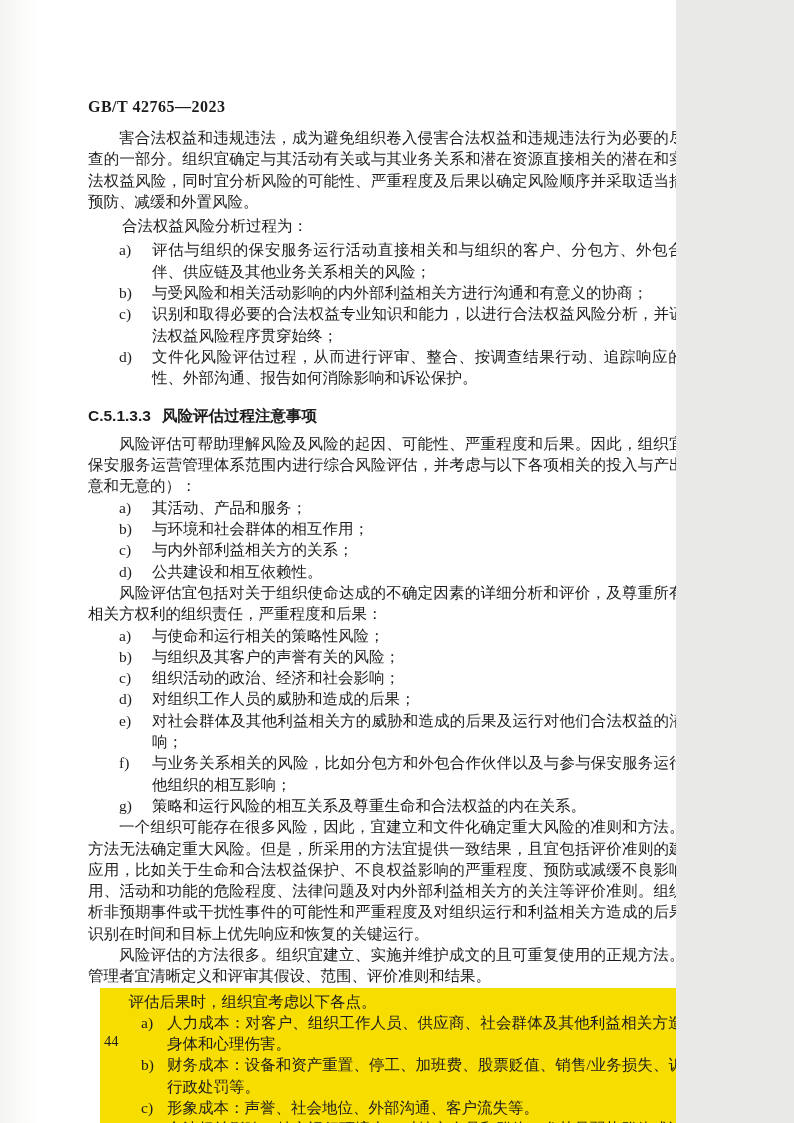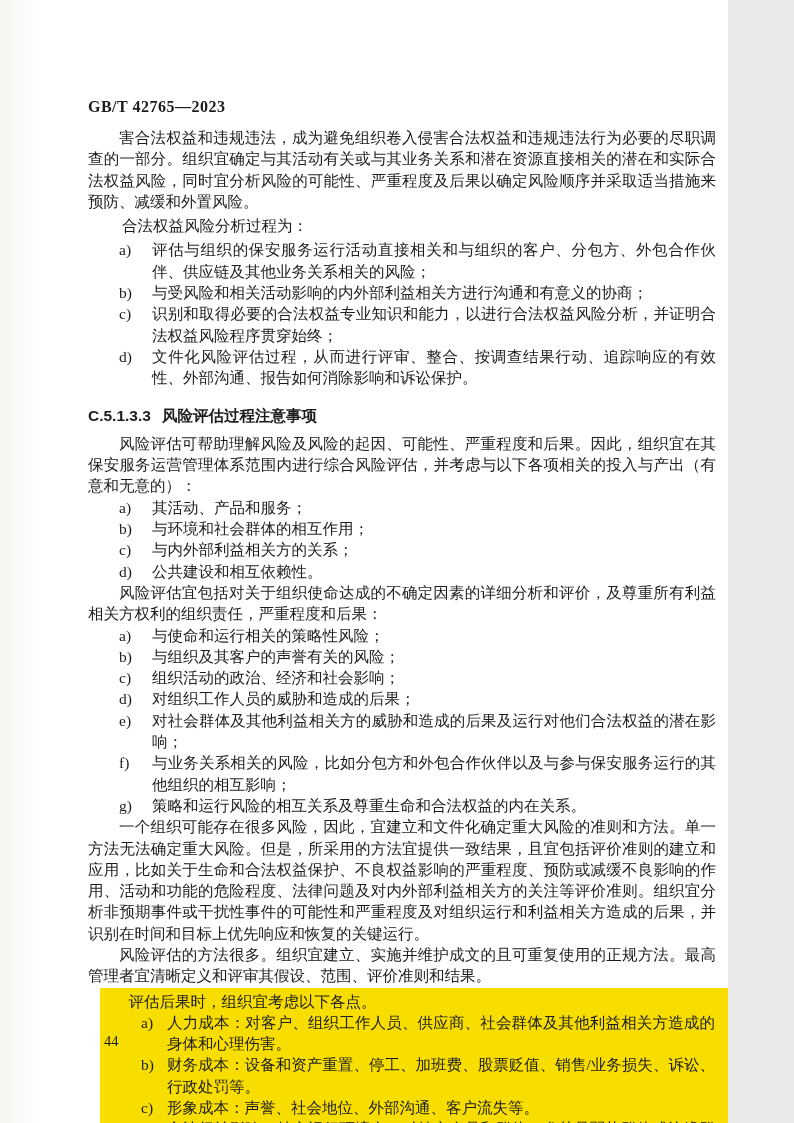--- a/index.html
+++ b/index.html
@@ -3,21 +3,21 @@
 <meta charset="utf-8">
 <style>
   html,body{margin:0;padding:0;}
   body{
     width:794px;height:1123px;
     background:#e9e9e7;
     font-family:"Liberation Serif","DejaVu Serif",serif;
   }
   .page{
     position:relative;
-    width:728px;height:1123px;
+    width:676px;height:1123px;
     background:linear-gradient(90deg,#f4f4f1 0px,#fcfcfb 26px,#ffffff 42px);
     overflow:hidden;
     color:#1c1c1c;
   }
   .std-header{
     position:absolute;left:88px;top:98px;
     font-size:16px;font-weight:bold;letter-spacing:.5px;
     white-space:nowrap;
   }
   .content{

